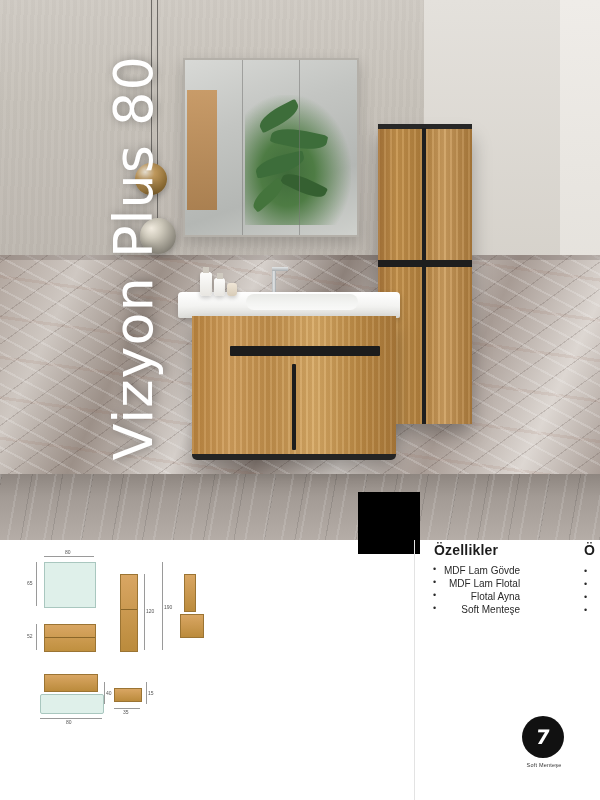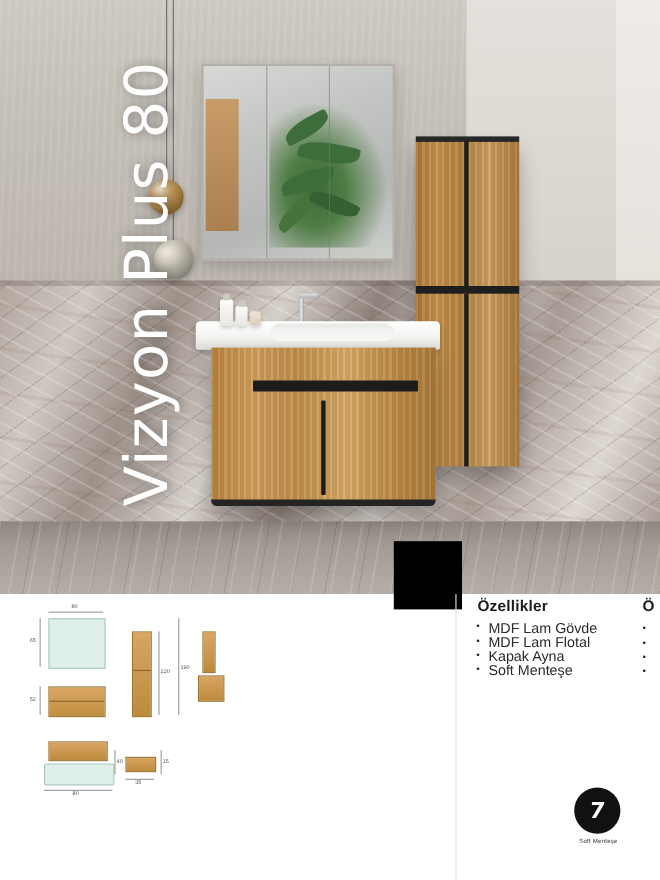--- a/index.html
+++ b/index.html
@@ -323,25 +323,26 @@
     color: #1c1c1c;
     letter-spacing: .2px;
   }
   .features ul {
     position: absolute;
     left: 6px; top: 24px;
     margin: 0; padding: 0 0 0 12px;
     list-style: none;
   }
   .features li {
-    font-size: 13px;
+    font-size: 10px;
     color: #2a2a2a;
     line-height: 13px;
     position: relative;
     padding-left: 2px;
+    text-align: right;
   }
   .features li:before {
     content: "•";
     position: absolute; left: -9px; top: -1px;
     color: #2a2a2a;
     font-size: 9px;
   }
   .features-divider {
     position: absolute; left: 414px; top: 540px; width: 1px; height: 260px;
     background: #e3e3e3;
@@ -488,21 +489,21 @@
     <div class="dim-line" style="left:92px; top:156px; width:26px; height:1px;"></div>
     <div class="dim-label" style="left:101px; top:157px;">35</div>
   </div>
 
   <div class="features-divider"></div>
   <div class="features">
     <h2>Özellikler</h2>
     <ul>
       <li>MDF Lam Gövde</li>
       <li>MDF Lam Flotal</li>
-      <li>Kapak Ayna</li>
+      <li>Flotal Ayna</li>
       <li>Soft Menteşe</li>
     </ul>
   </div>
 
   <div class="cut-col">
     <div class="ch">Ö</div>
     <div class="cdot" style="top:26px;">•</div>
     <div class="cdot" style="top:39px;">•</div>
     <div class="cdot" style="top:52px;">•</div>
     <div class="cdot" style="top:65px;">•</div>

